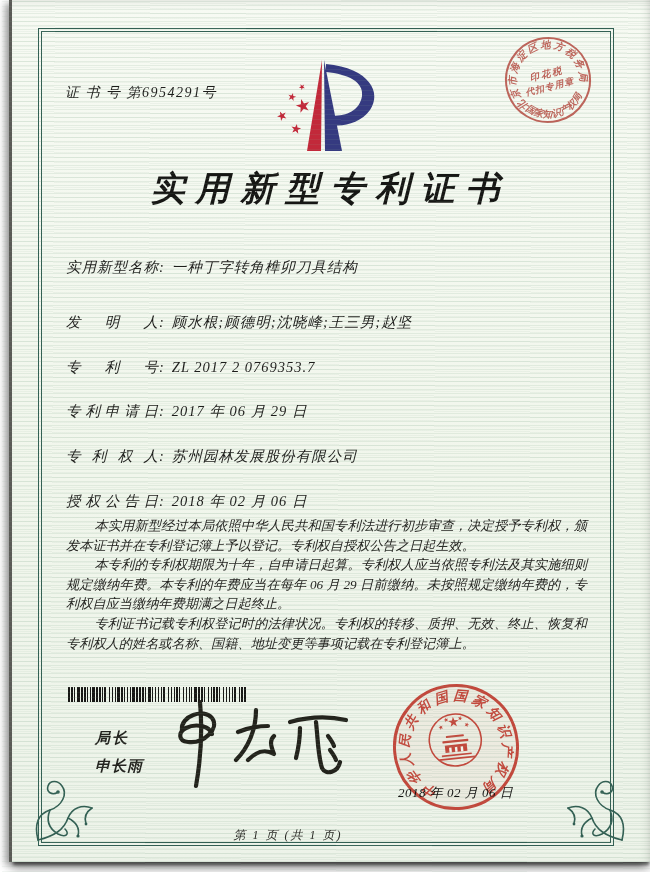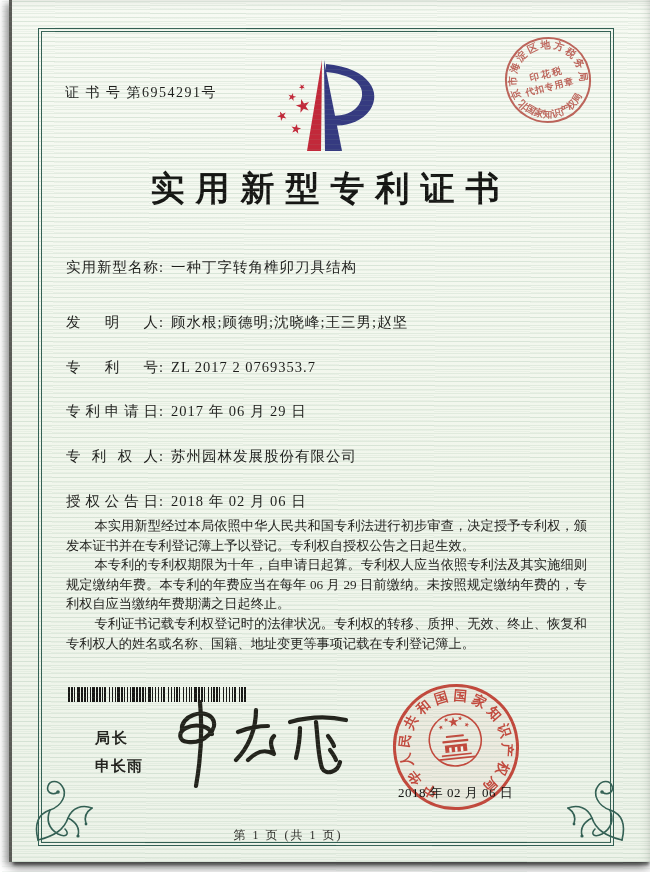--- a/index.html
+++ b/index.html
@@ -8,21 +8,21 @@
   }
   html,body{margin:0;padding:0;}
   body{width:650px;height:872px;overflow:hidden;background:#ffffff;
        font-family:"Liberation Serif","DejaVu Serif",serif;color:var(--ink);}
   .paper{position:absolute;left:12px;top:0;right:0;bottom:10px;
     background:
       repeating-linear-gradient(0deg, rgba(150,185,158,.20) 0 1px, rgba(255,255,255,0) 1px 4px),
       linear-gradient(180deg,#f7faf3 0%,#f1f6ec 55%,#edf3e9 100%);
     box-shadow:-3px 0 0 #5a5a56, -7px 3px 7px rgba(20,20,20,.38),
                0 4px 3px -1px rgba(35,35,35,.65), 0 8px 9px rgba(35,35,35,.3),
-               inset -6px 0 12px -8px rgba(0,0,0,.25), inset 0 8px 14px -10px rgba(0,0,0,.12);}
+               inset -6px 0 12px -8px rgba(0,0,0,.25), inset 0 8px 14px -10px rgba(0,0,0,.12);font-style:italic;}
   .paper::after{content:"";position:absolute;inset:-10px;pointer-events:none;
     background:repeating-linear-gradient(0.6deg, rgba(140,175,150,.10) 0 1px, rgba(255,255,255,0) 1px 5px);}
   .frame-outer{position:absolute;left:26px;top:28px;width:574px;height:816px;
     border:1.6px solid var(--frame_green);}
   .frame-inner{position:absolute;inset:2px;border:.8px solid var(--frame_green);}
   .abs{position:absolute;}
   .cert-no{left:53px;top:84px;font-size:14px;letter-spacing:1.5px;}
   .title{left:26px;top:166px;width:574px;text-align:center;font-size:34px;font-weight:700;
     letter-spacing:11px;text-indent:11px;color:#161614;}
   .field-row{position:absolute;left:54px;white-space:nowrap;font-size:14.5px;}

